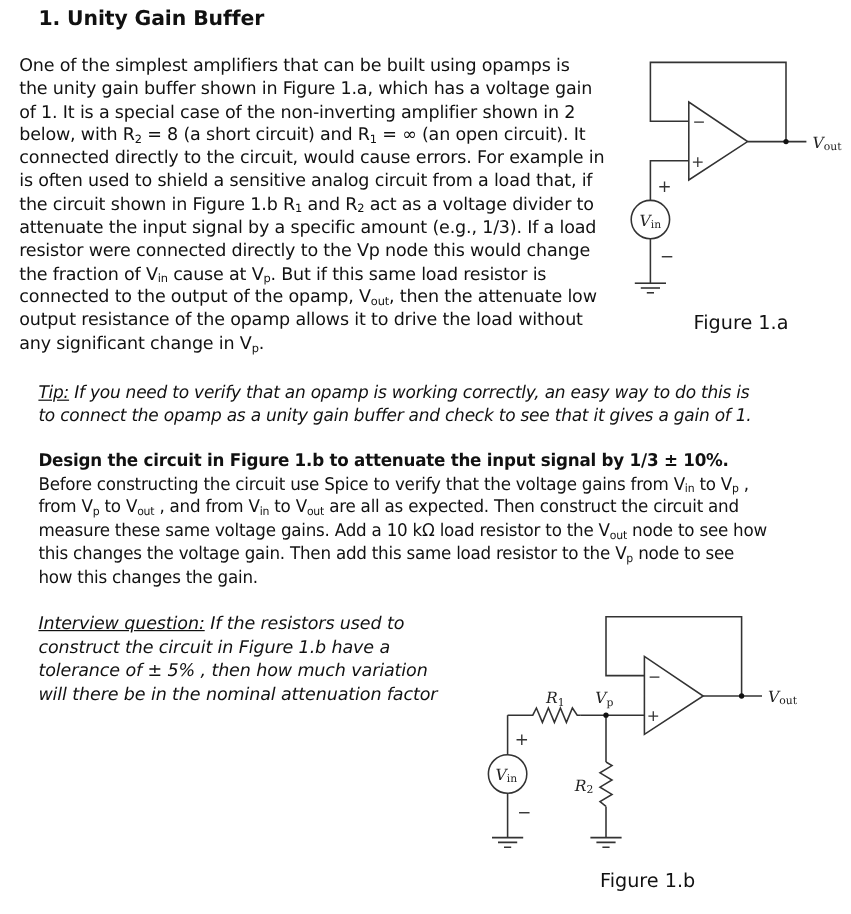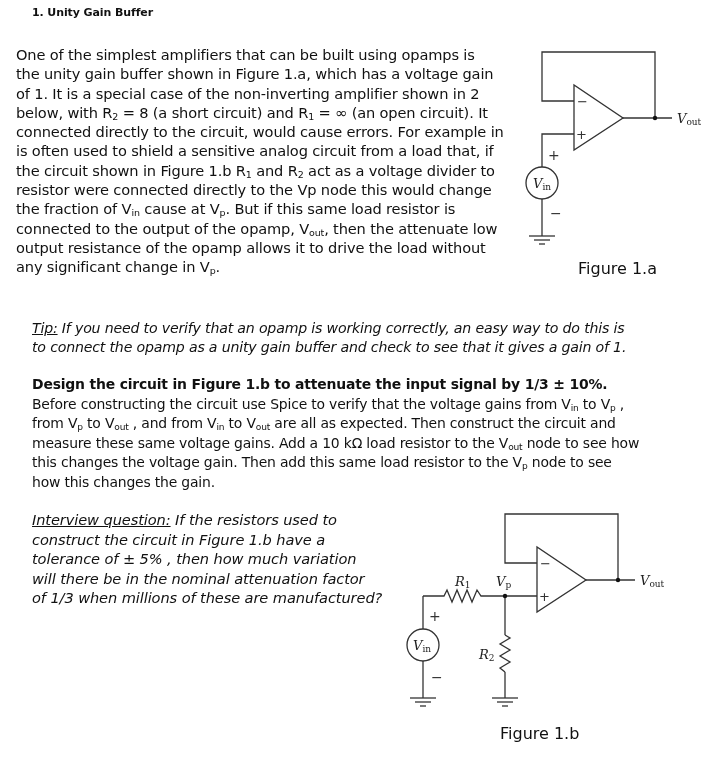--- a/index.html
+++ b/index.html
@@ -1,19 +1,19 @@
 <!DOCTYPE html>
 <html><head>
 <meta charset="utf-8">
 <style>
   html, body { margin: 0; padding: 0; background: #ffffff; }
   body { width: 709px; height: 762px; position: relative; overflow: hidden;
          font-family: "DejaVu Sans", sans-serif; color: #111; }
   .abs { position: absolute; }
-  .title { left: 32px; top: 6px; font-size: 11px; font-weight: bold; letter-spacing: -0.1px; }
+  .title { left: 32px; top: 6px; font-size: 17px; font-weight: bold; letter-spacing: -0.1px; }
   .para { left: 16px; font-size: 14.6px; line-height: 19.3px; letter-spacing: -0.15px; white-space: nowrap; }
   .para .ln { display: block; height: 19.3px; }
   .tip { left: 32px; top: 318px; font-size: 14.6px; line-height: 19px; font-style: italic; white-space: nowrap; letter-spacing: -0.2px;
          font-family: "DejaVu Sans", sans-serif; transform: scaleX(0.97); transform-origin: left top; }
   .u { text-decoration: underline; }
   .design { left: 32px; top: 374px; font-size: 14.6px; line-height: 19.5px; white-space: nowrap; letter-spacing: -0.2px;
             transform: scaleX(0.955); transform-origin: left top; }
   .design .bold { font-weight: bold; }
   .interview { left: 32px; top: 510px; font-size: 14.6px; line-height: 19.6px; font-style: italic; white-space: nowrap; letter-spacing: -0.1px; }
   sub { font-size: 9.5px; vertical-align: -2px; line-height: 0; }
@@ -26,20 +26,21 @@
 <div class="abs title">1.  Unity Gain Buffer</div>
 
 <div class="abs para" id="intro" style="top:45px;">
     <span class="ln"><span>One of the simplest amplifiers that can be built using opamps is</span></span>
     <span class="ln"><span>the unity gain buffer shown in Figure 1.a, which has a voltage gain</span></span>
     <span class="ln"><span>of 1. It is a special case of the non-inverting amplifier shown in 2</span></span>
     <span class="ln"><span>below, with R</span><sub>2</sub><span> = 8 (a short circuit) and R</span><sub>1</sub><span> = ∞ (an open circuit). It</span></span>
     <span class="ln"><span>connected directly to the circuit, would cause errors. For example in</span></span>
     <span class="ln"><span>is often used to shield a sensitive analog circuit from a load that, if</span></span>
     <span class="ln"><span>the circuit shown in Figure 1.b R</span><sub>1</sub><span> and R</span><sub>2</sub><span> act as a voltage divider to</span></span>
+    <span class="ln"><span>attenuate the input signal by a specific amount (e.g., 1/3). If a load</span></span>
     <span class="ln"><span>resistor were connected directly to the Vp node this would change</span></span>
     <span class="ln"><span>the fraction of V</span><sub>in</sub><span> cause at V</span><sub>p</sub><span>. But if this same load resistor is</span></span>
     <span class="ln"><span>connected to the output of the opamp, V</span><sub>out</sub><span>, then the attenuate low</span></span>
     <span class="ln"><span>output resistance of the opamp allows it to drive the load without</span></span>
     <span class="ln"><span>any significant change in V</span><sub>p</sub><span>.</span></span>
   </div>
 
 <div class="abs tip">
   <div><span class="u">Tip:</span><span> If you need to verify that an opamp is working correctly, an easy way to do this is</span></div>
   <div>to connect the opamp as a unity gain buffer and check to see that it gives a gain of 1.</div>
@@ -52,21 +53,20 @@
     <span class="ln" style="display: block; height: 19.5px;"><span>measure these same voltage gains. Add a 10 kΩ load resistor to the V</span><sub>out</sub><span> node to see how</span></span>
     <span class="ln" style="display: block; height: 19.5px;"><span>this changes the voltage gain. Then add this same load resistor to the V</span><sub>p</sub><span> node to see</span></span>
     <span class="ln" style="display: block; height: 19.5px;"><span>how this changes the gain.</span></span>
   </div>
 
 <div class="abs interview">
   <div><span class="u">Interview question:</span><span> If the resistors used to</span></div>
   <div>construct the circuit in Figure 1.b have a</div>
   <div>tolerance of ± 5% , then how much variation</div>
   <div>will there be in the nominal attenuation factor</div>
-  <div>of 1/3 when millions of these are manufactured?</div>
 </div>
 
 <svg class="abs" style="left:0;top:0;" width="709" height="762">
   <g stroke="#333" stroke-width="1.3" fill="none">
 
     <polyline points="574,101 542,101 542,52 655,52 655,118"></polyline>
 
     <polygon points="574,85 574,150 623,118"></polygon>
 
     <line x1="623" y1="118" x2="672" y2="118"></line>

